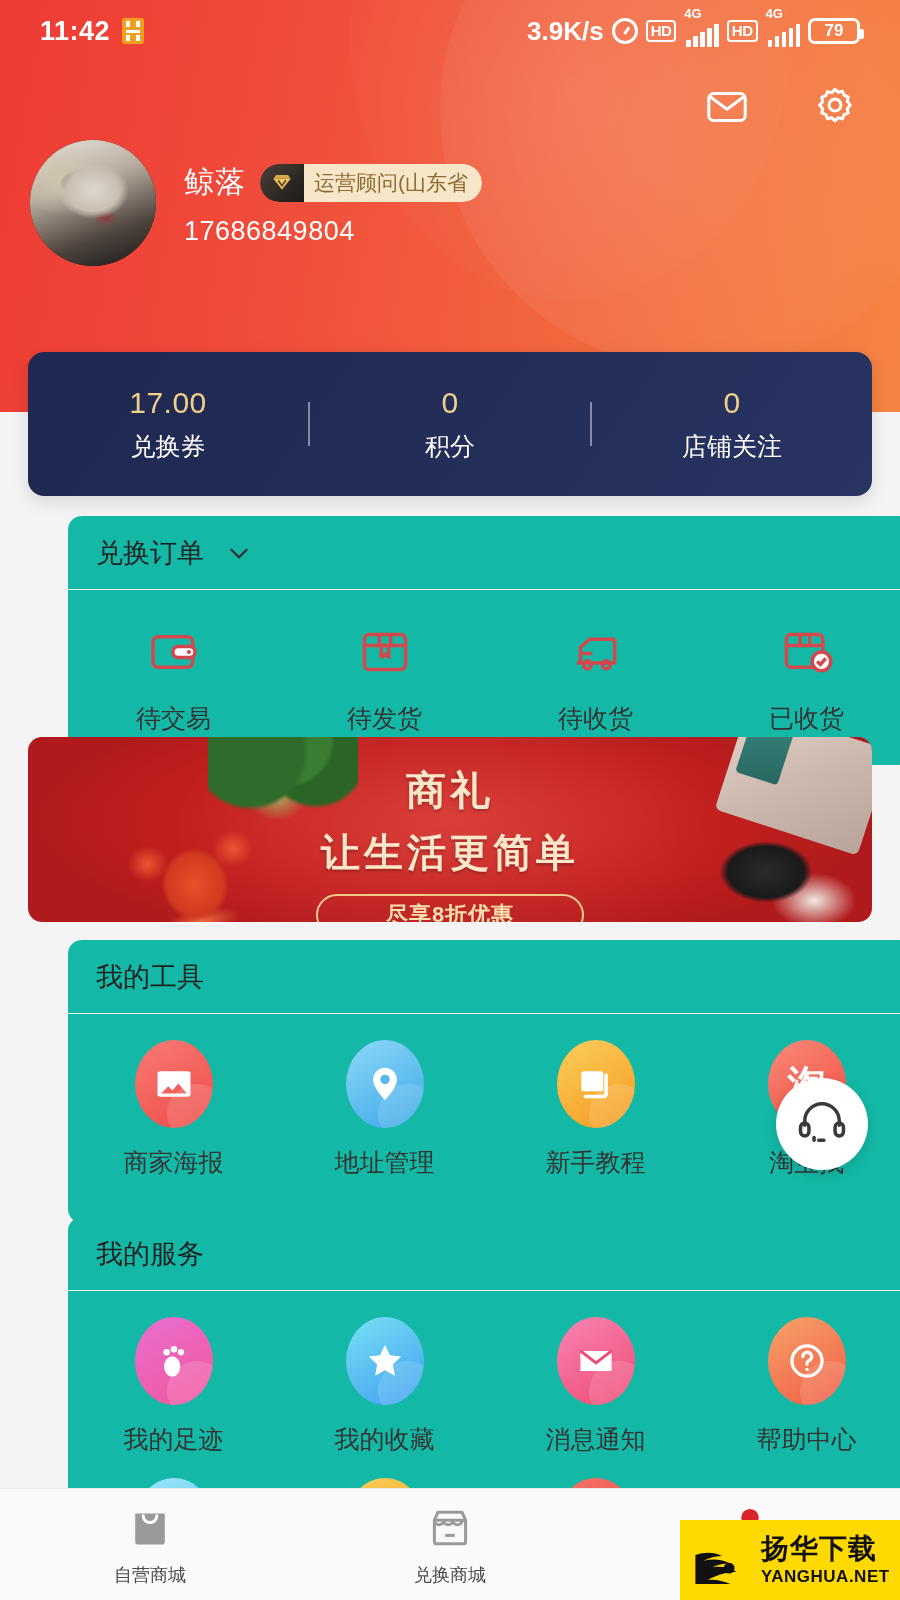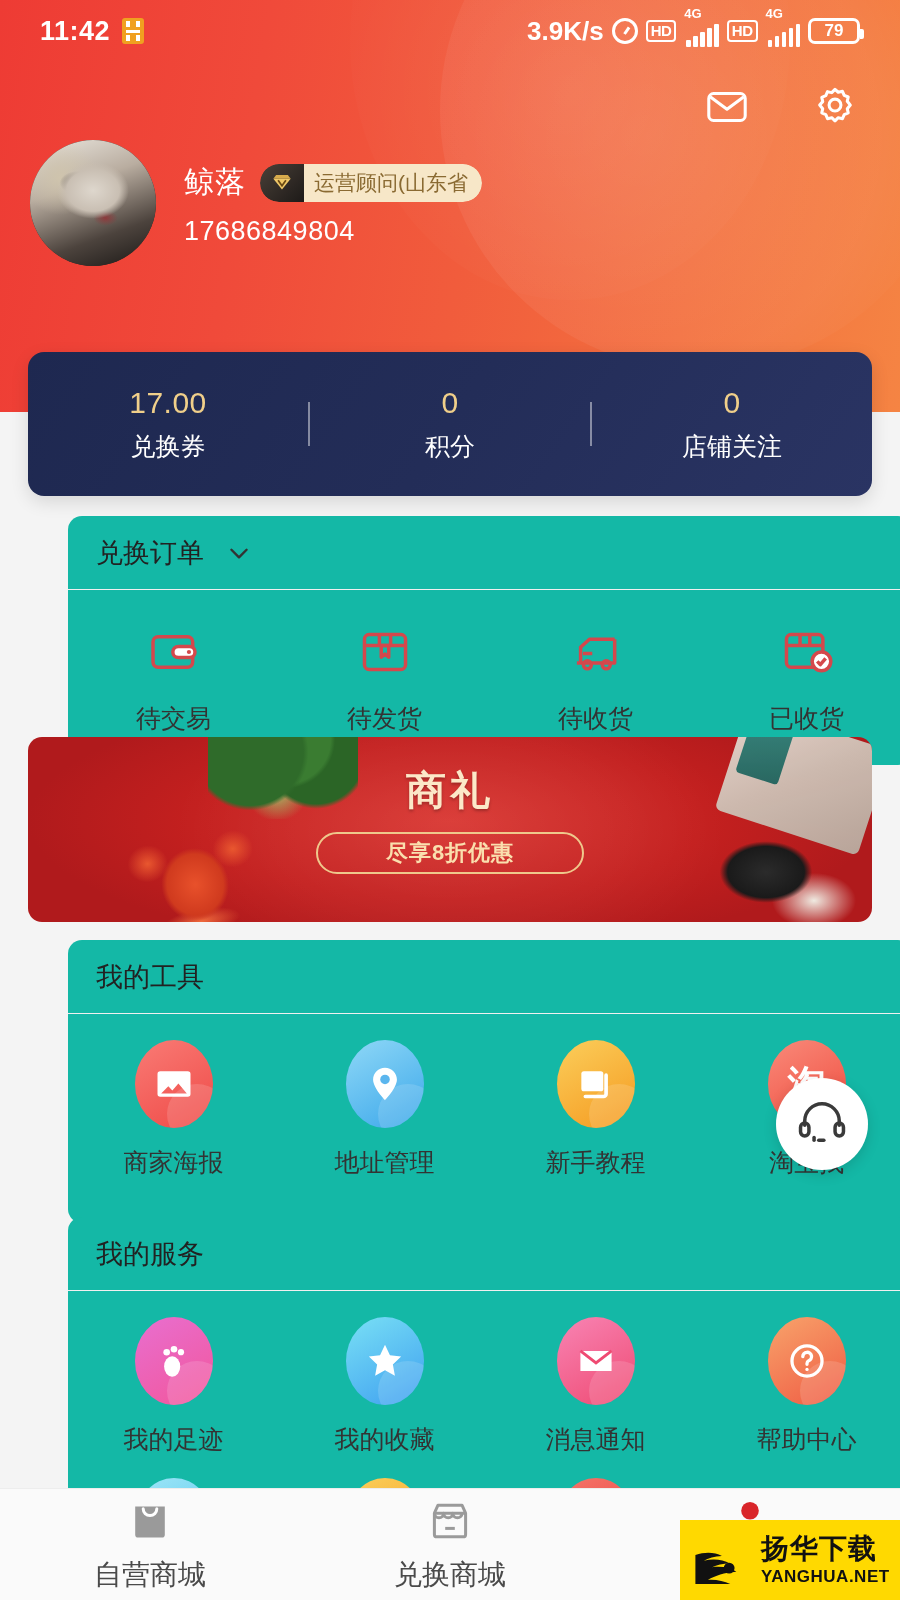--- a/index.html
+++ b/index.html
@@ -219,21 +219,21 @@
     display:flex; align-items:center; justify-content:center; z-index:30;
   }
 
   
   .tabbar {
     position:absolute; left:0; bottom:0; width:900px; height:112px;
     background:#fafafa; border-top:1px solid #ededed; display:flex; align-items:center;
   }
   .tab { flex:1; display:flex; flex-direction:column; align-items:center; gap:12px; }
   .tab-ico { width:48px; height:48px; }
-  .tab-lbl { font-size:28px; color:#4a4a4a; }
+  .tab-lbl { font-size:18px; color:#4a4a4a; }
   .tab.active .tab-lbl { color:#d9252a; }
 
   
   .watermark {
     position:absolute; right:0; bottom:0; width:220px; height:80px; background:#ffd900;
     display:flex; align-items:center; gap:17px; padding-left:10px; z-index:40;
   }
   .wm-logo { width:54px; height:54px; flex:none; }
   .wm-txt { line-height:1; }
   .wm-t1 { font-size:28px; font-weight:bold; color:#111; letter-spacing:1px; }
@@ -405,20 +405,21 @@
   </div>
 
   <div class="banner">
     <div class="ring"></div>
     <div class="veg"></div>
     <div class="lobster"></div>
     <div class="gift-tr"></div>
     <div class="gift-br"></div>
     <div class="banner-txt">
       <div class="banner-t1">商礼</div>
+      <div class="banner-t2">让生活更简单</div>
       <div class="banner-btn">尽享8折优惠</div>
     </div>
   </div>
 
   <div class="card" style="position:absolute;left:28px;top:940px;width:844px;">
     <div class="card-head">
       <span class="card-title">我的工具</span>
     </div>
     <div class="grid4">
 

